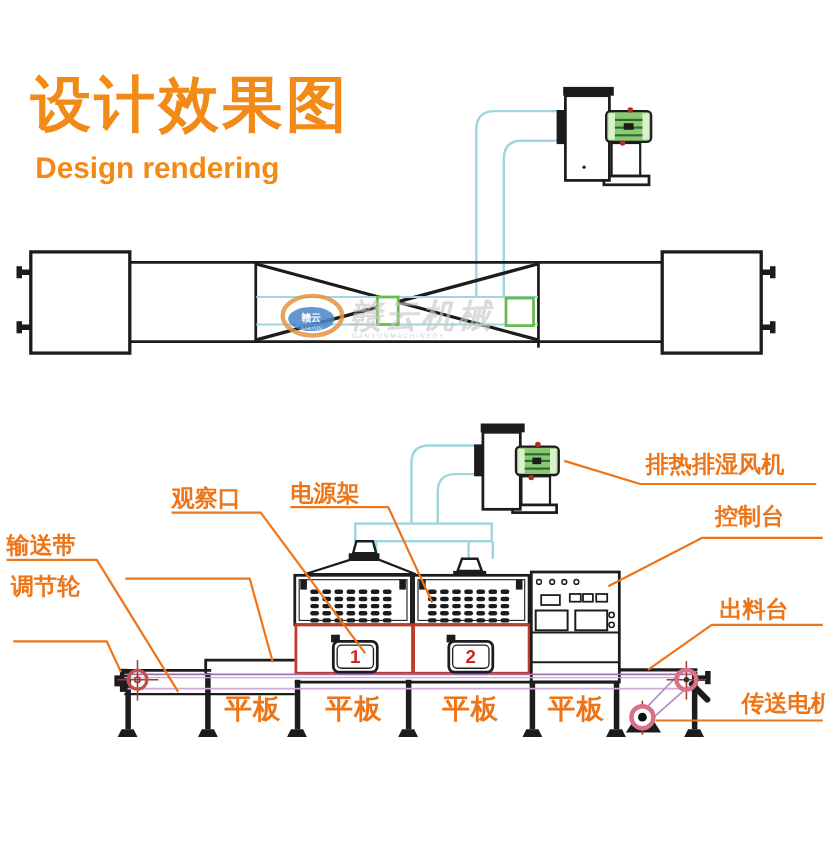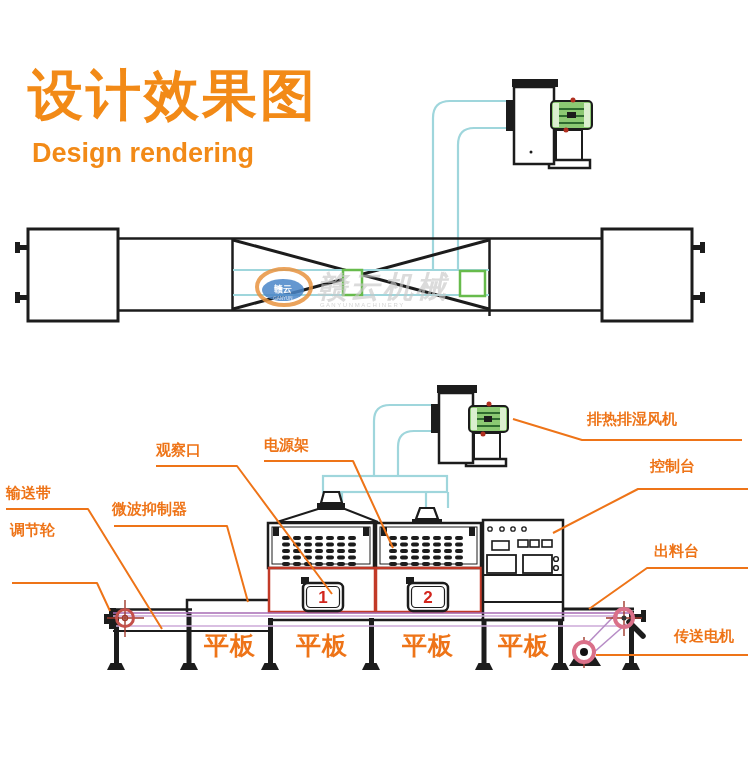--- a/index.html
+++ b/index.html
@@ -9,21 +9,21 @@
   }
   .title{
     position:absolute;left:28px;top:68px;font-size:55px;font-weight:bold;
     color:#f28a17;letter-spacing:3px;line-height:1;white-space:nowrap;text-align:center;
   }
   .subtitle{
     position:absolute;left:32px;top:140px;font-size:27px;font-weight:bold;
     color:#f28a17;line-height:1;white-space:nowrap;
   }
   .lbl{
-    position:absolute;color:#ee7418;font-size:15px;font-weight:600;
+    position:absolute;color:#ee7418;font-size:21px;font-weight:600;
     line-height:1.1;white-space:nowrap;
   }
   .plate{
     position:absolute;color:#ee7418;font-size:25px;font-weight:600;
     line-height:1;white-space:nowrap;letter-spacing:1px;
   }
   svg{position:absolute;left:0;top:0;}
 </style>
 </head>
 <body>
@@ -297,21 +297,20 @@
   <div class="title">设计效果图</div>
   <div class="subtitle">Design rendering</div>
 
   <div class="lbl" style="left:156px;top:442px;">观察口</div>
   <div class="lbl" style="left:264px;top:437px;">电源架</div>
   <div class="lbl" style="left:587px;top:411px;">排热排湿风机</div>
   <div class="lbl" style="left:650px;top:458px;">控制台</div>
   <div class="lbl" style="left:654px;top:543px;">出料台</div>
   <div class="lbl" style="left:654px;top:628px;margin-left:20px;">传送电机</div>
   <div class="lbl" style="left:6px;top:485px;text-align:center;">输送带</div>
-  <div class="lbl" style="left:112px;top:501px;">微波抑制器</div>
   <div class="lbl" style="left:10px;top:522px;">调节轮</div>
 
   <div class="plate" style="left:204px;top:633px;">平板</div>
   <div class="plate" style="left:296px;top:633px;">平板</div>
   <div class="plate" style="left:402px;top:633px;">平板</div>
   <div class="plate" style="left:498px;top:633px;">平板</div>
 
 </div>
 
 </body></html>

